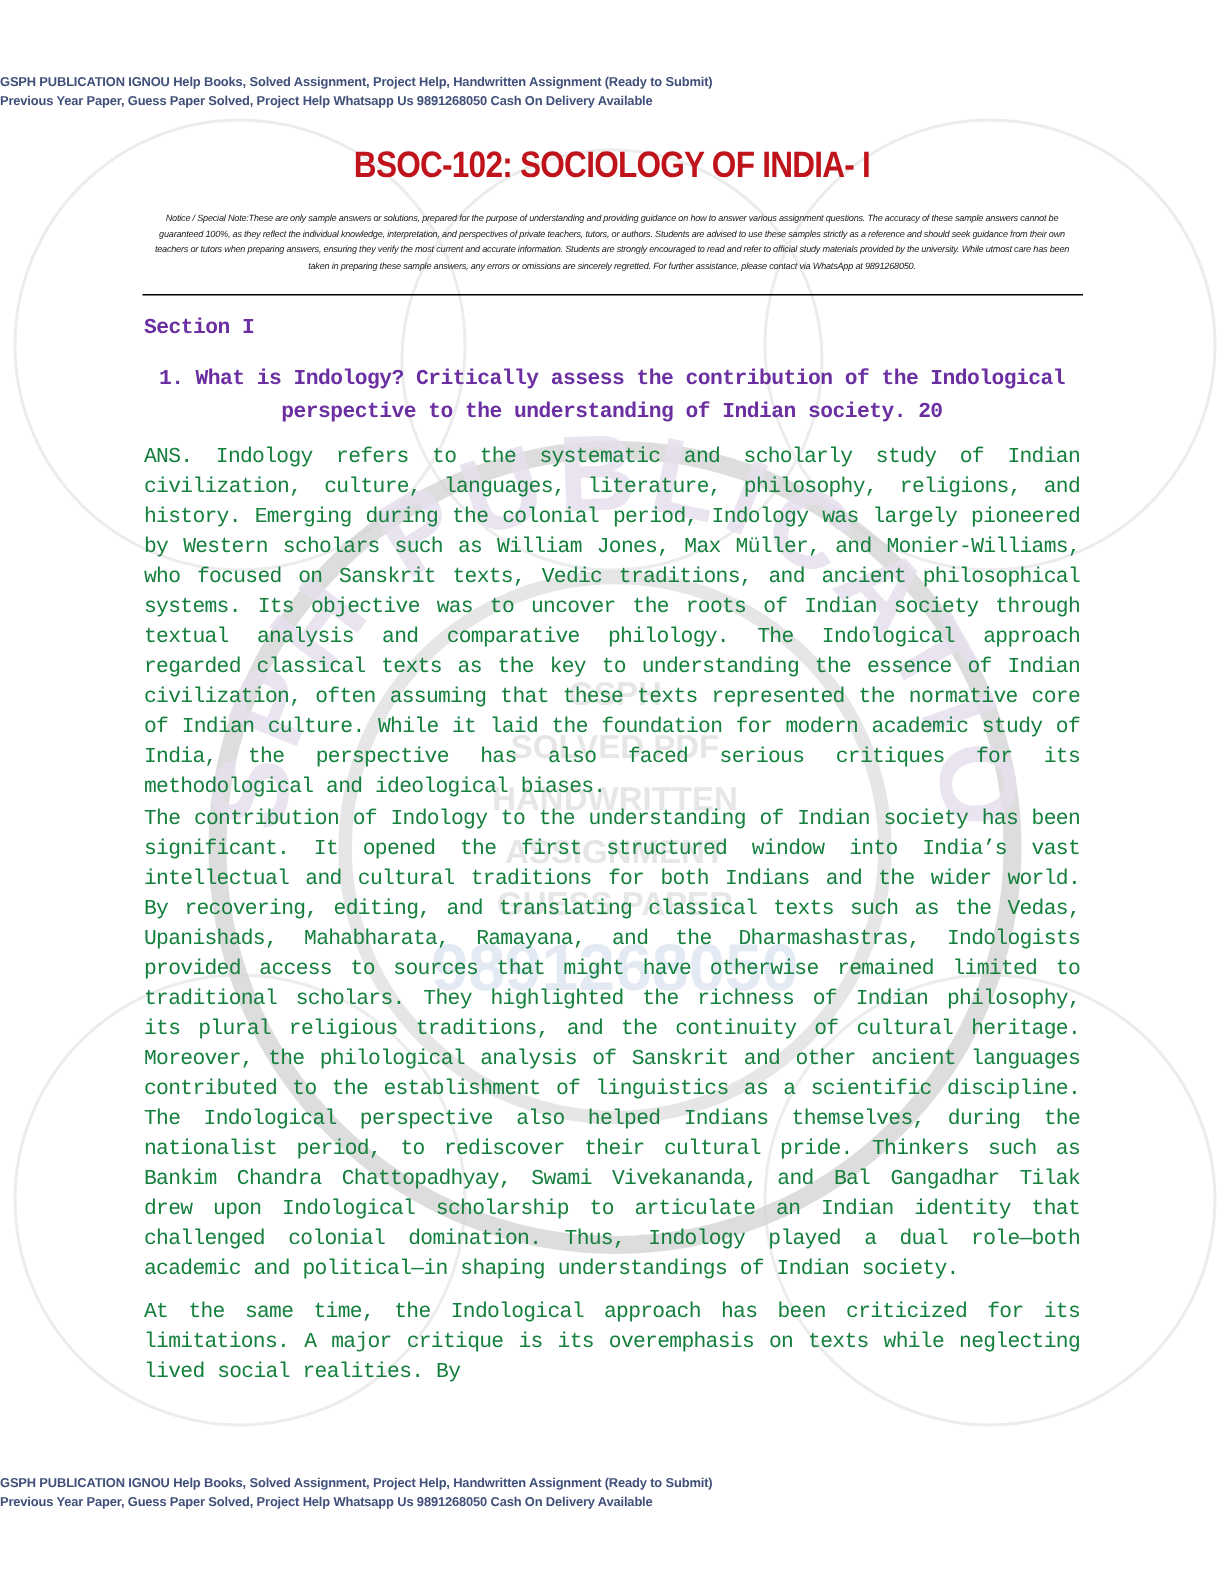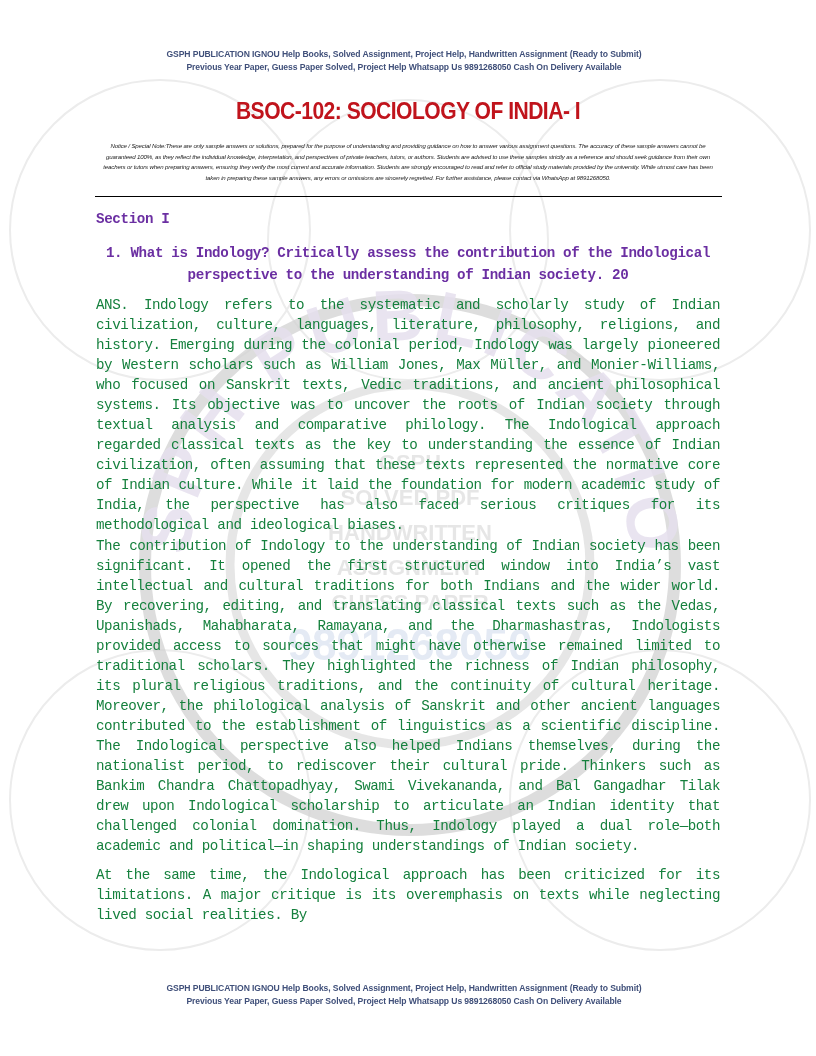--- a/index.html
+++ b/index.html
@@ -23,21 +23,21 @@
       z-index: 0;
     }
     .page {
       position: relative;
       z-index: 1;
     }
     .header-banner, .footer-banner {
       position: absolute;
       left: 0;
       width: 808px;
-      text-align: center;
+      text-align: left;
       font-family: "Liberation Sans Narrow", "Liberation Sans", sans-serif;
       font-size: 8.6px;
       font-weight: bold;
       color: #40507a;
       line-height: 13px;
       letter-spacing: -0.1px;
     }
     .header-banner { top: 48px; }
     .footer-banner { top: 982px; }
     .doc-title {

